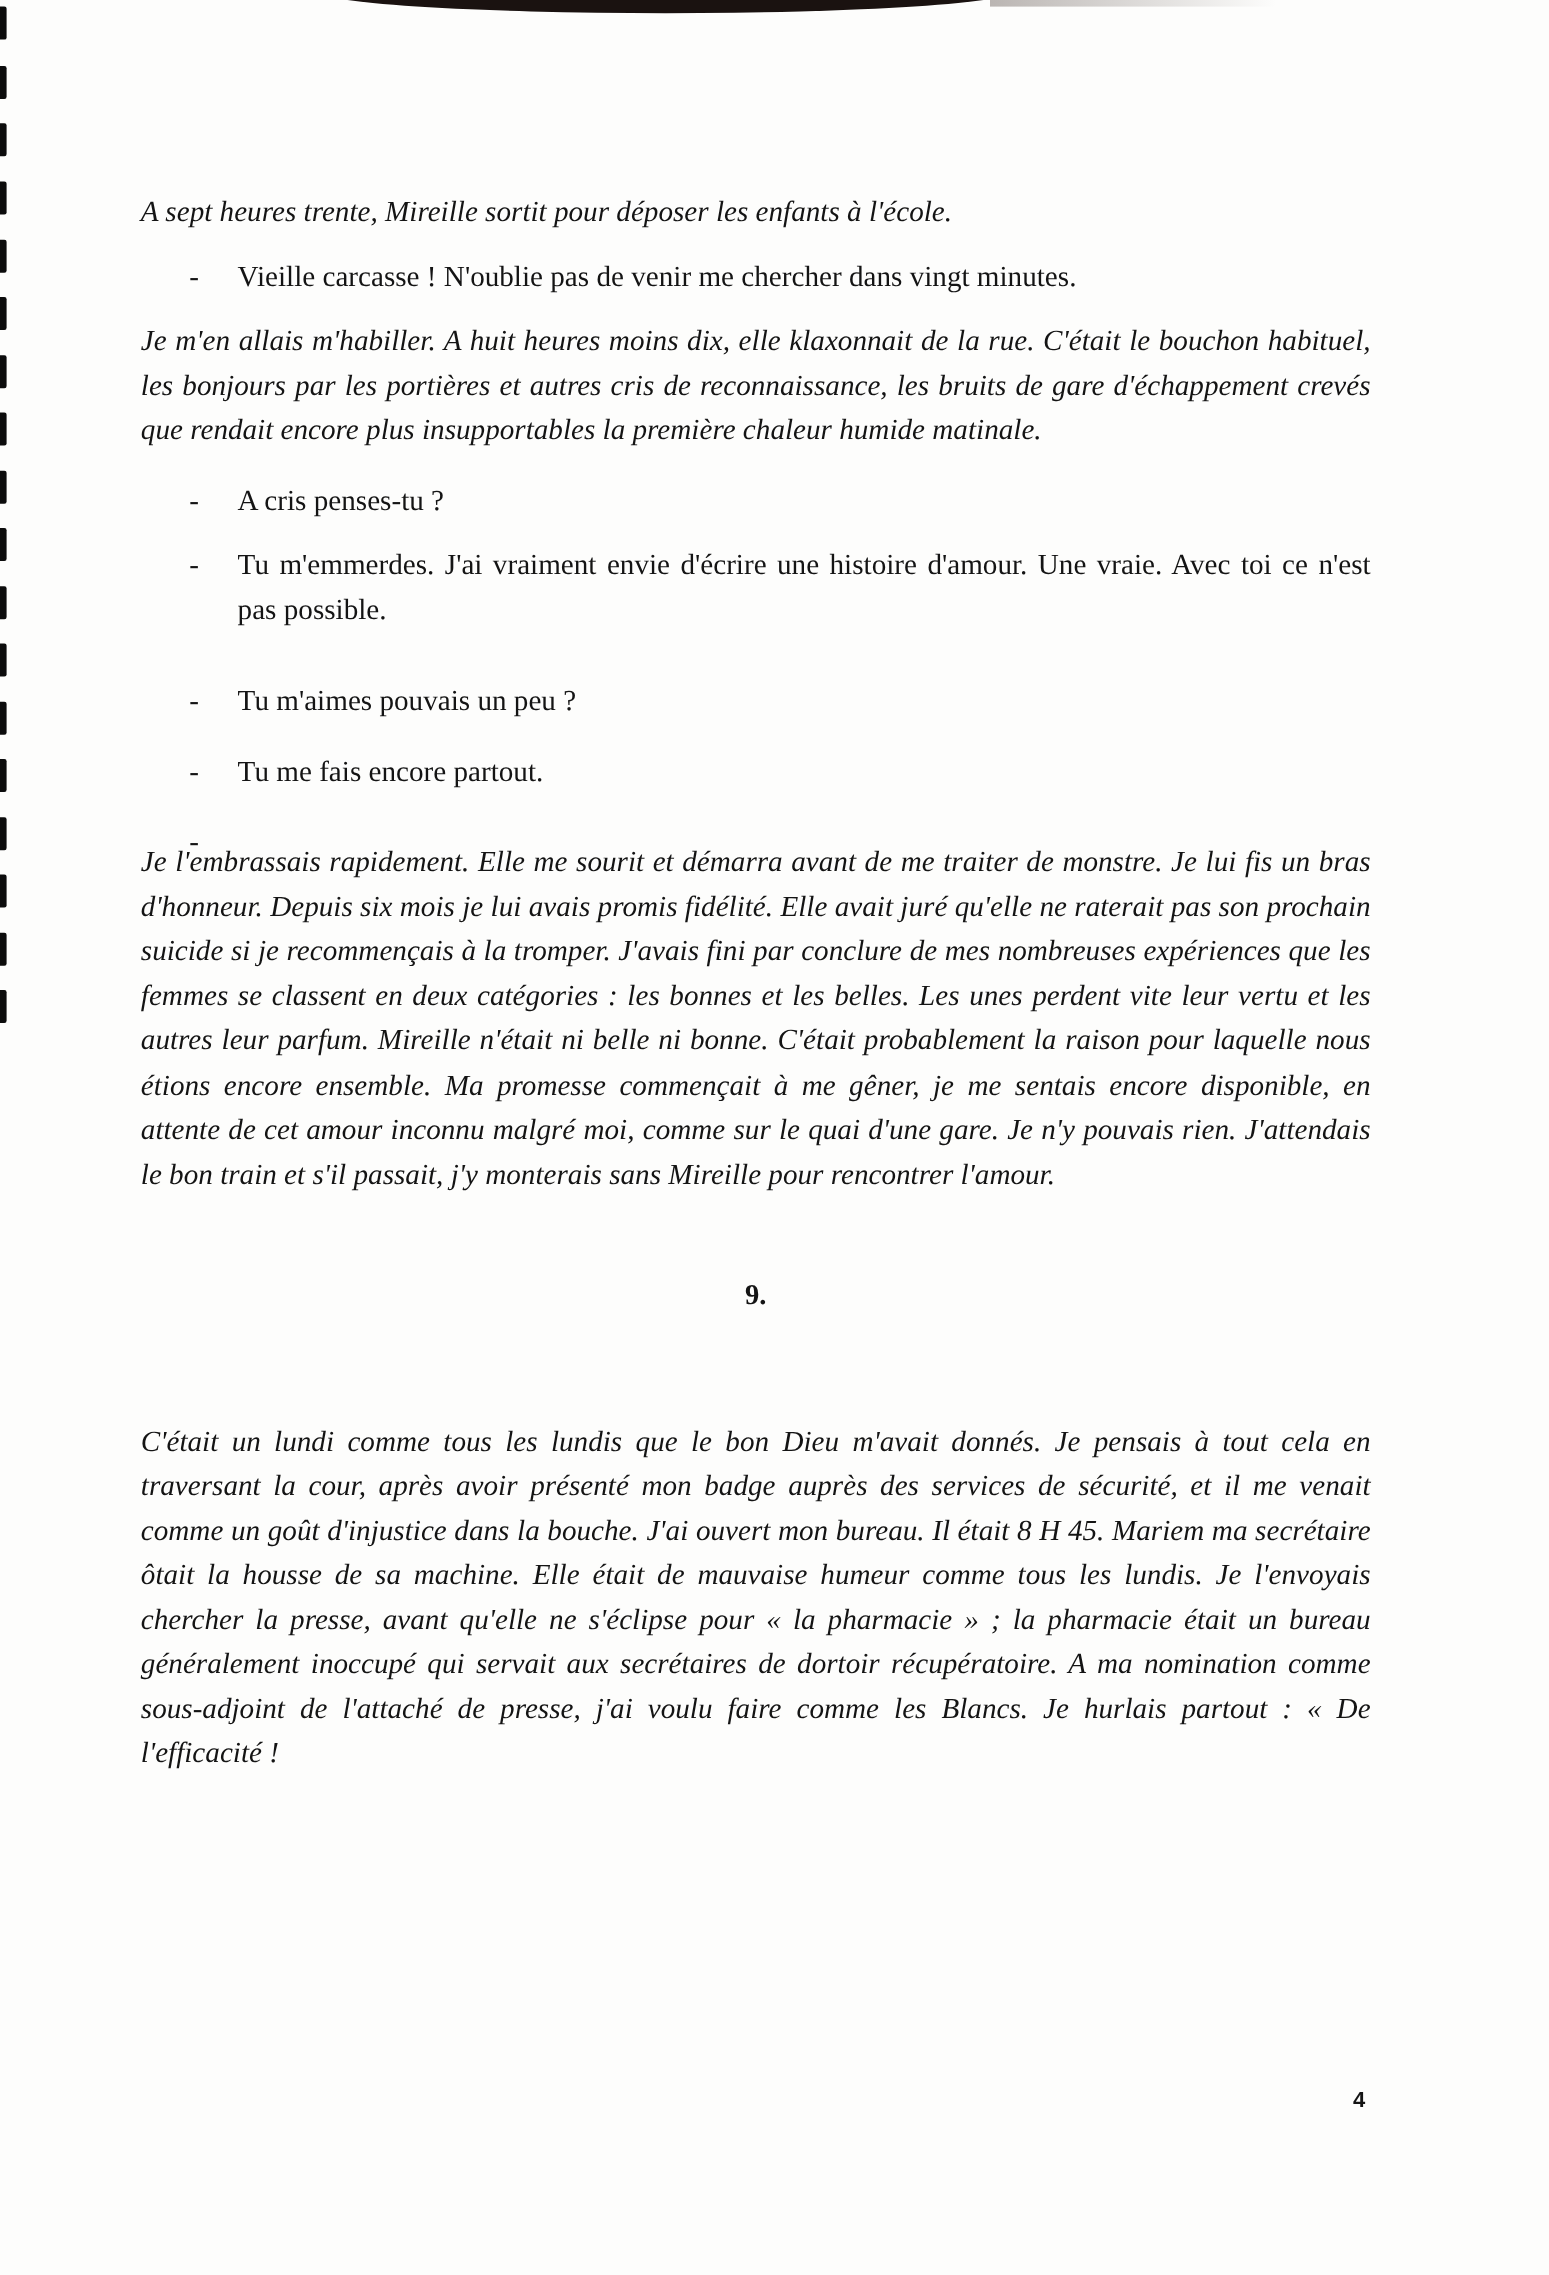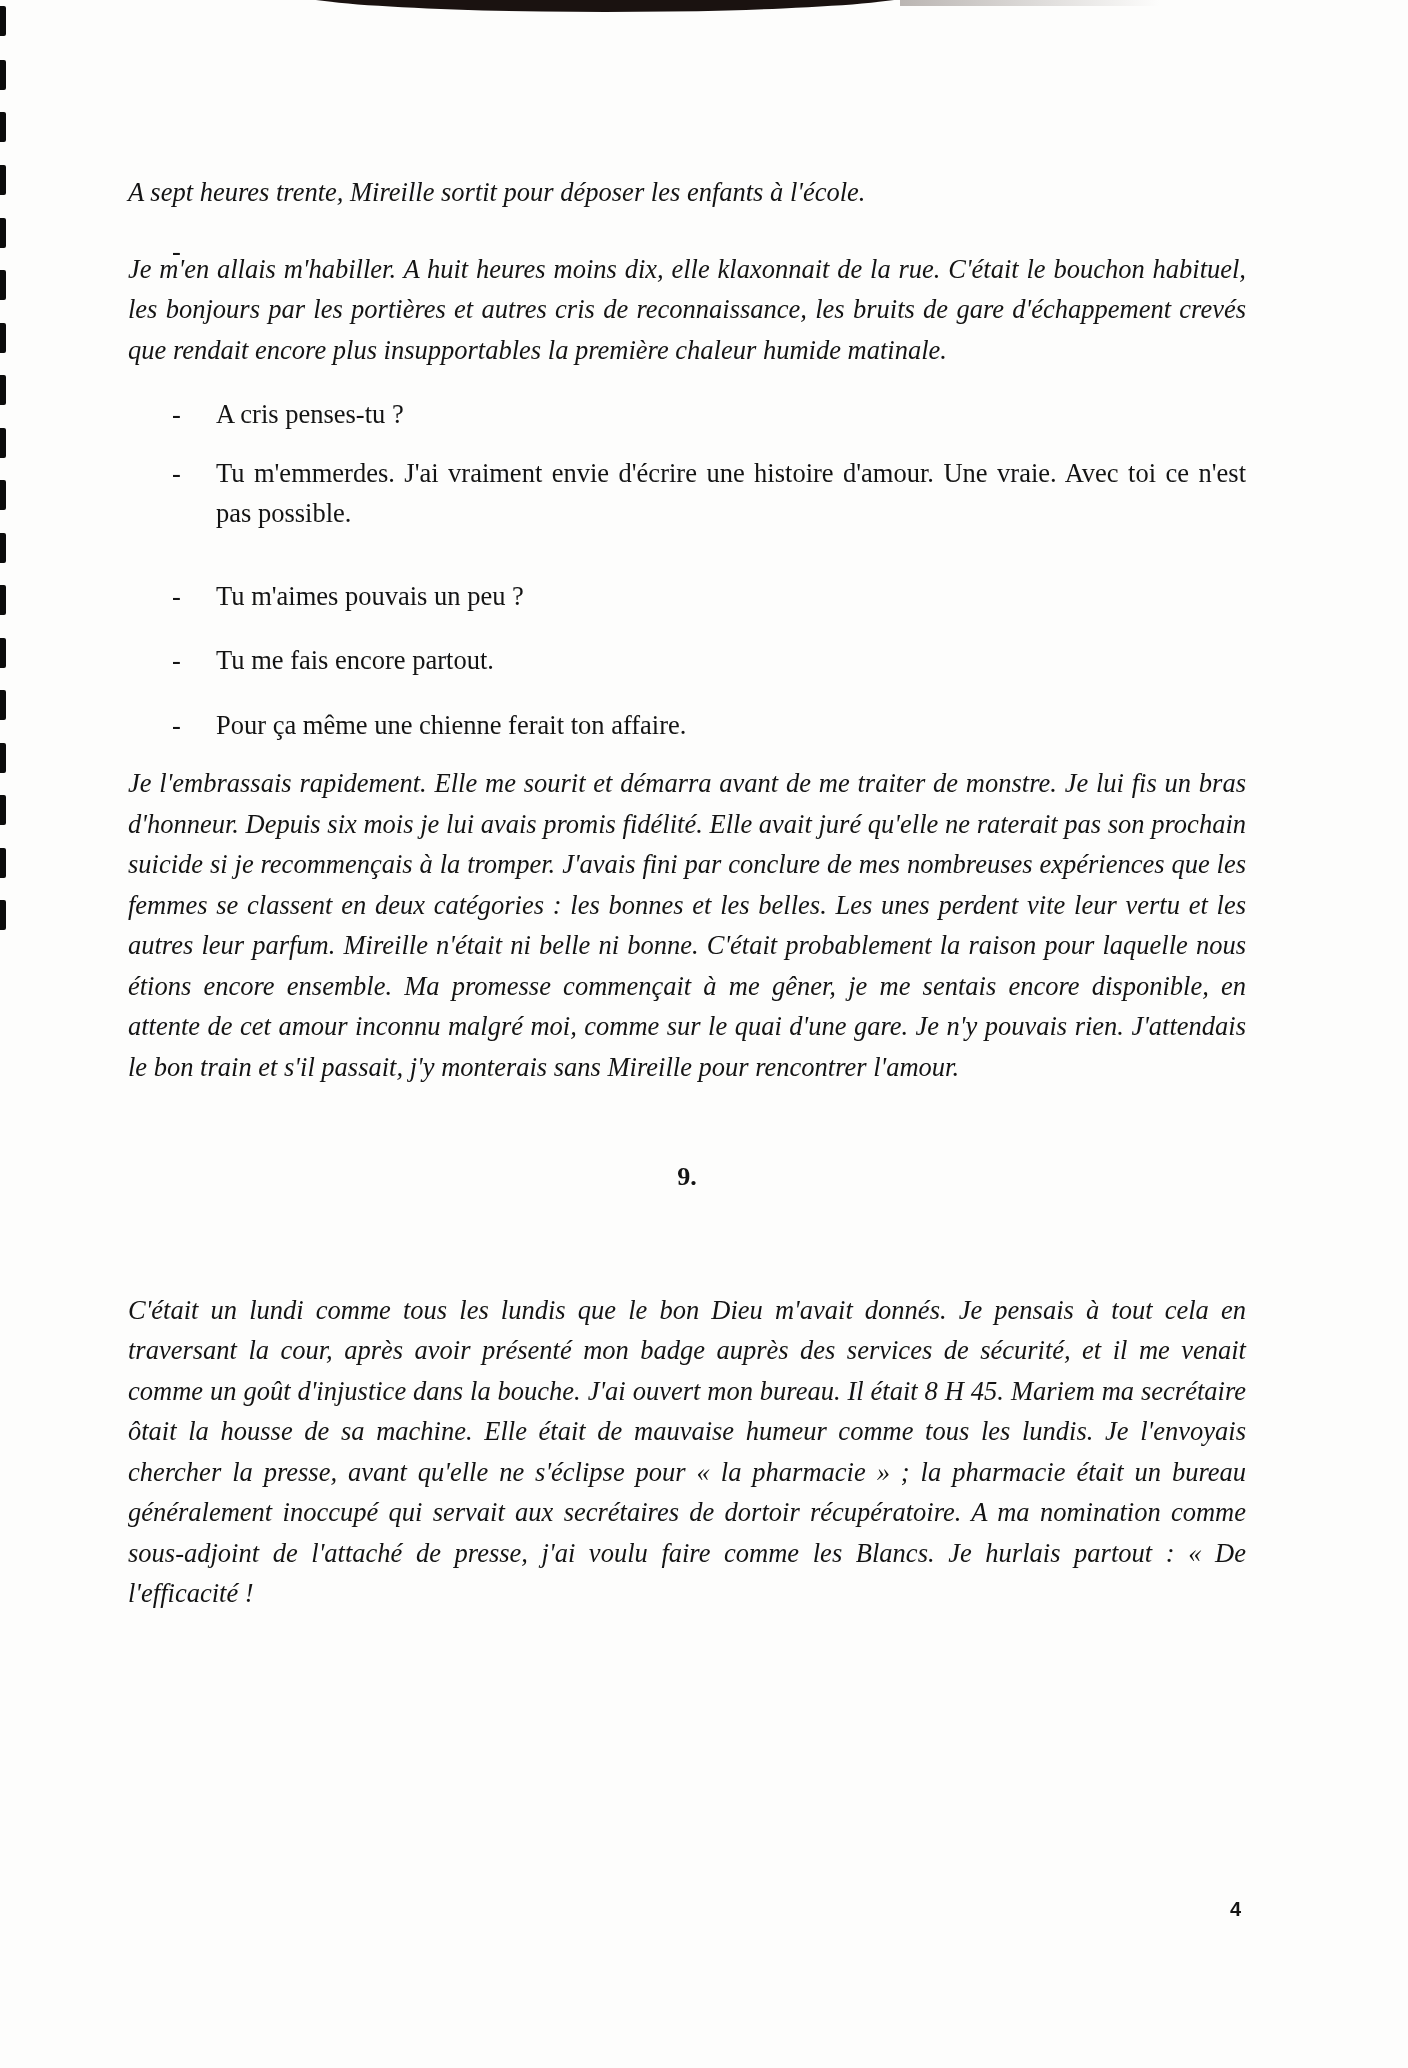--- a/index.html
+++ b/index.html
@@ -114,20 +114,21 @@
   <div class="binding-mark" style="top:795px"></div>
   <div class="binding-mark" style="top:848px"></div>
   <div class="binding-mark" style="top:900px"></div>
 </div>
 
 <div class="page">
   <p class="para">A sept heures trente, Mireille sortit pour déposer les enfants à l'école.</p>
   <div class="gap-s"></div>
   <p class="dialogue">
     <span class="dash">-</span>
+    <span>Vieille carcasse ! N'oublie pas de venir me chercher dans vingt minutes.</span>
   </p>
   <div class="gap-s"></div>
   <p class="para">Je m'en allais m'habiller. A huit heures moins dix, elle klaxonnait de la rue. C'était le bouchon habituel, les bonjours par les portières et autres cris de reconnaissance, les bruits de gare d'échappement crevés que rendait encore plus insupportables la première chaleur humide matinale.</p>
   <div class="gap-m"></div>
   <p class="dialogue">
     <span class="dash">-</span>
     <span>A cris penses-tu ?</span>
   </p>
   <div class="gap-s"></div>
   <p class="dialogue">
@@ -141,21 +142,20 @@
     <span>Tu m'aimes pouvais un peu ?</span>
   </p>
   <div class="gap-m"></div>
   <p class="dialogue">
     <span class="dash">-</span>
     <span>Tu me fais encore partout.</span>
   </p>
   <div class="gap-m"></div>
   <p class="dialogue">
     <span class="dash">-</span>
-    <span>Pour ça même une chienne ferait ton affaire.</span>
   </p>
   <div class="gap-s"></div>
   <p class="para">Je l'embrassais rapidement. Elle me sourit et démarra avant de me traiter de monstre. Je lui fis un bras d'honneur. Depuis six mois je lui avais promis fidélité. Elle avait juré qu'elle ne raterait pas son prochain suicide si je recommençais à la tromper. J'avais fini par conclure de mes nombreuses expériences que les femmes se classent en deux catégories : les bonnes et les belles. Les unes perdent vite leur vertu et les autres leur parfum. Mireille n'était ni belle ni bonne. C'était probablement la raison pour laquelle nous étions encore ensemble. Ma promesse commençait à me gêner, je me sentais encore disponible, en attente de cet amour inconnu malgré moi, comme sur le quai d'une gare. Je n'y pouvais rien. J'attendais le bon train et s'il passait, j'y monterais sans Mireille pour rencontrer l'amour.</p>
   <div style="height:70px"></div>
   <p class="chapter">9.</p>
   <div style="height:92px"></div>
   <p class="para">C'était un lundi comme tous les lundis que le bon Dieu m'avait donnés. Je pensais à tout cela en traversant la cour, après avoir présenté mon badge auprès des services de sécurité, et il me venait comme un goût d'injustice dans la bouche. J'ai ouvert mon bureau. Il était 8 H 45. Mariem ma secrétaire ôtait la housse de sa machine. Elle était de mauvaise humeur comme tous les lundis. Je l'envoyais chercher la presse, avant qu'elle ne s'éclipse pour « la pharmacie » ; la pharmacie était un bureau généralement inoccupé qui servait aux secrétaires de dortoir récupératoire. A ma nomination comme sous-adjoint de l'attaché de presse, j'ai voulu faire comme les Blancs. Je hurlais partout : « De l'efficacité !</p>
 </div>
 
 <div class="page-number">4</div>

